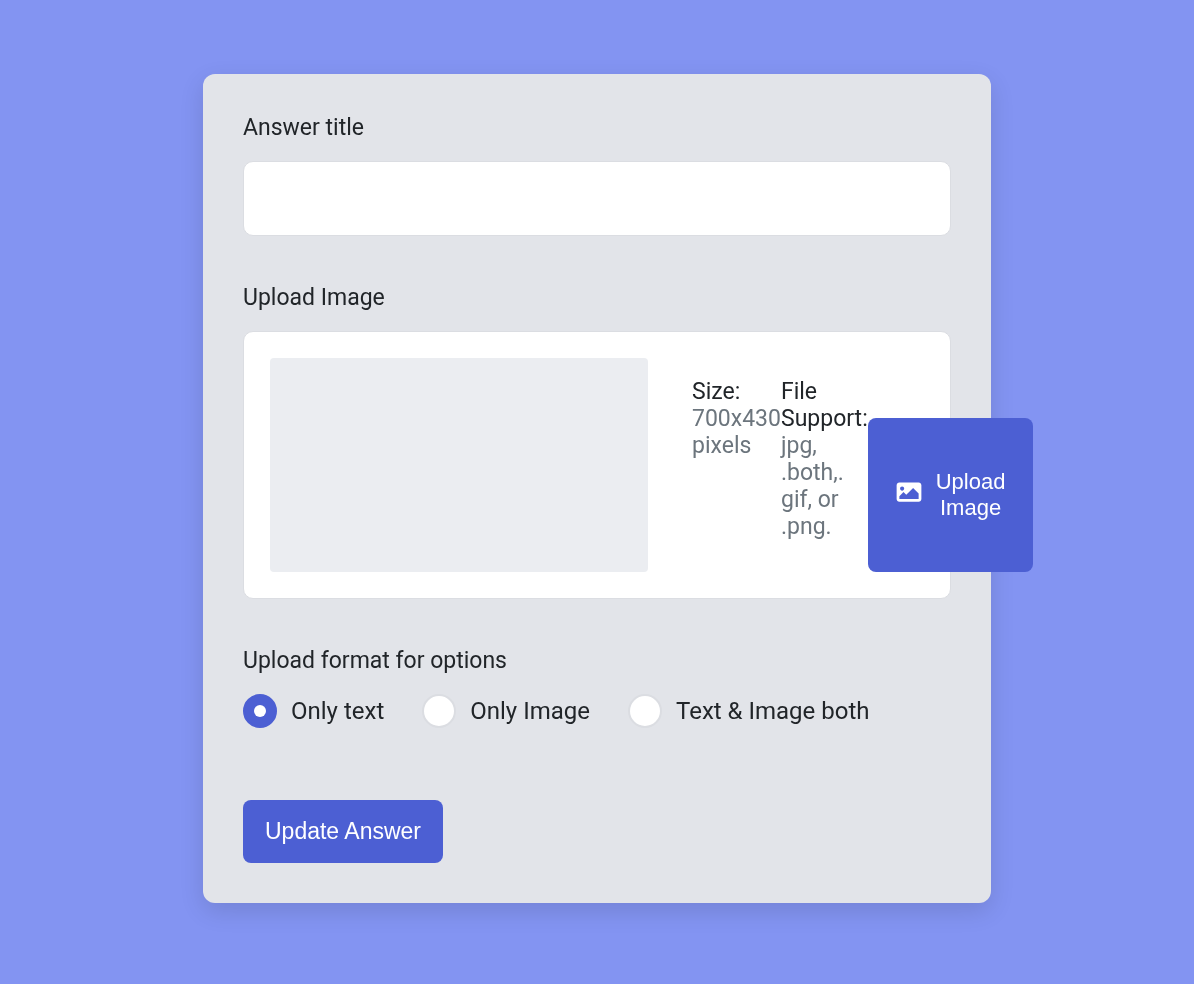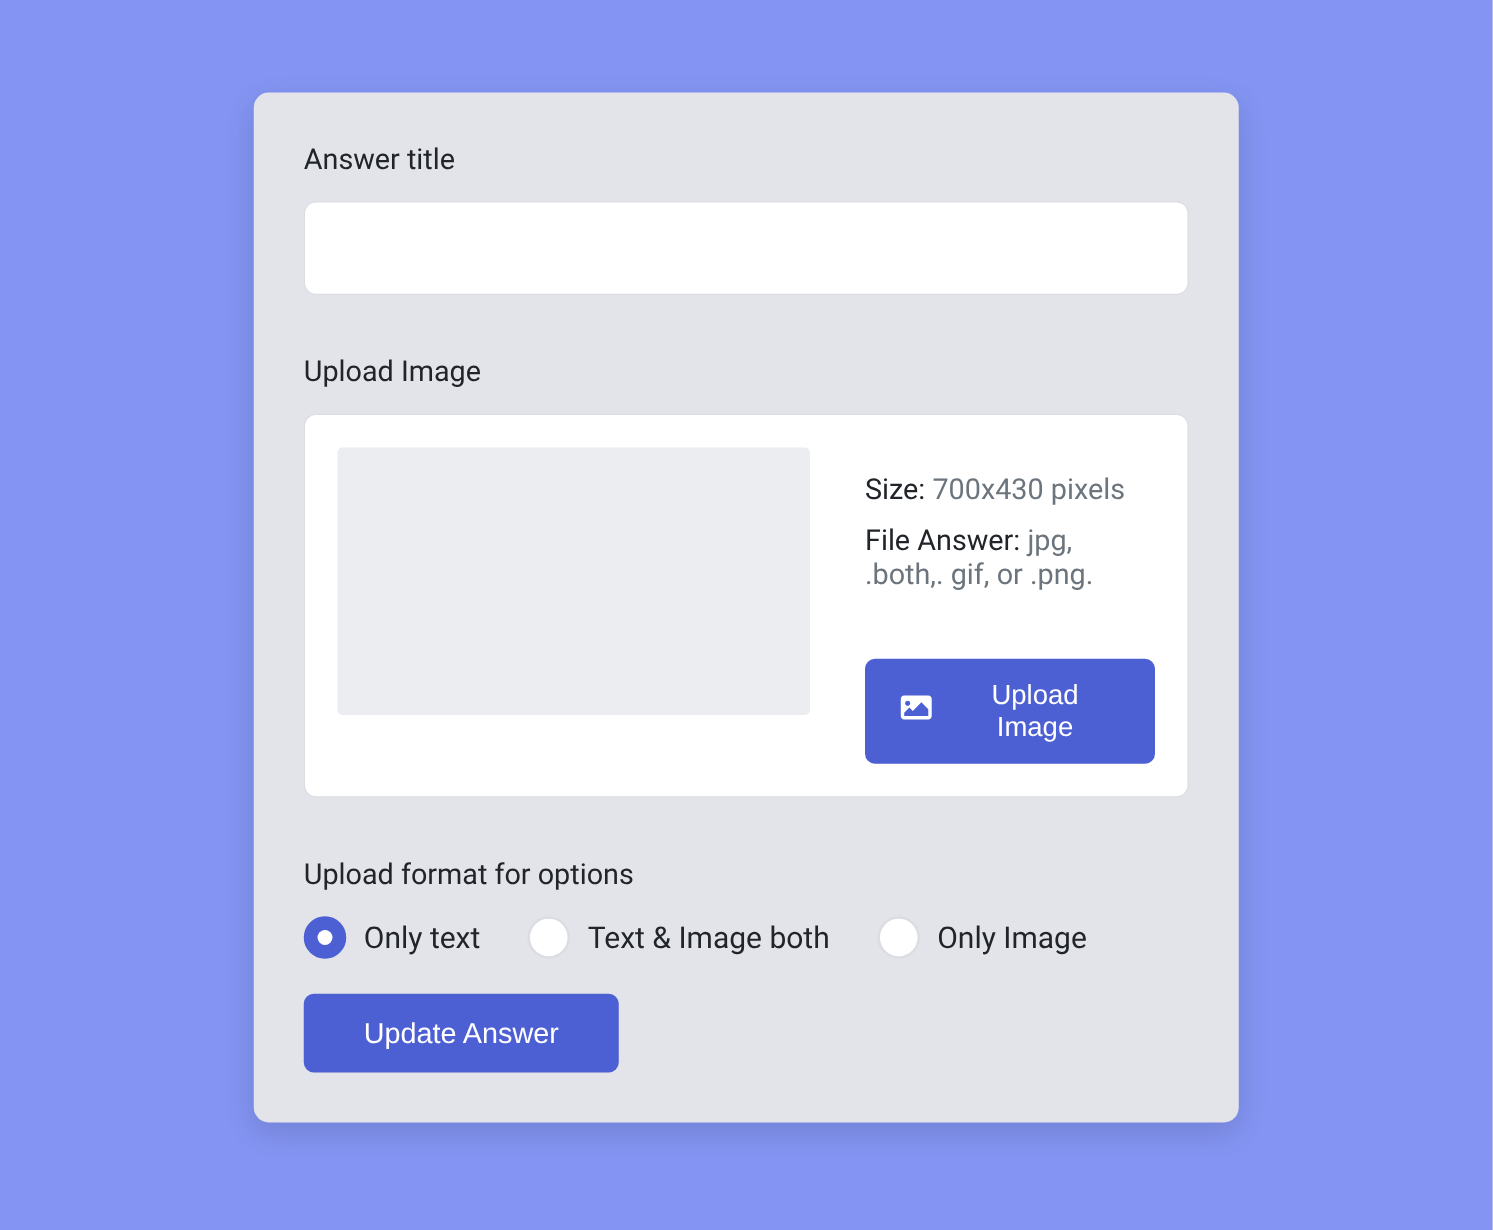--- a/index.html
+++ b/index.html
@@ -65,21 +65,20 @@
     .image-placeholder {
       width: 378px;
       height: 214px;
       background-color: #ebedf1;
       border-radius: 4px;
       flex-shrink: 0;
     }
     
     .upload-info {
       display: flex;
-      flex-direction: column;
       padding-top: 20px;
       justify-content: center;
     }
     
     .info-line {
       font-size: 23px;
       color: #212529;
       margin-bottom: 14px;
     }
     
@@ -158,25 +157,25 @@
     .radio-label {
       font-size: 24px;
       color: #212529;
     }
     
     .submit-button {
       background-color: #4c5fd3;
       color: #ffffff;
       border: none;
       border-radius: 8px;
-      padding: 18px 48px;
+      padding: 18px 22px;
       font-size: 23px;
       font-weight: 400;
       cursor: pointer;
-      margin-top: 28px;
+      margin-top: 72px;
     }
   </style>
 </head>
 <body>
 
 <div class="card">
   
   <div class="section">
     <label class="form-label">Answer title</label>
     <input type="text" class="text-input" value="" style="">
@@ -185,21 +184,21 @@
   <div class="section">
     <label class="form-label">Upload Image</label>
     <div class="upload-box">
       <div class="image-placeholder"></div>
       <div class="upload-info">
         <div class="info-line">
           <span class="info-label">Size:</span>
           <span class="info-value">700x430 pixels</span>
         </div>
         <div class="info-line">
-          <span class="info-label">File Answer:</span>
+          <span class="info-label">File Support:</span>
           <span class="info-value">jpg, .both,. gif, or .png.</span>
         </div>
         <button class="upload-button">
           <span>
             <svg viewBox="0 0 576 512" fill="currentColor">
               <path d="M512 32H64C28.65 32 0 60.65 0 96v320c0 35.35 28.65 64 64 64h448c35.35 0 64-28.65 64-64V96C576 60.65 547.3 32 512 32zM128 128c26.51 0 48 21.49 48 48S154.5 224 128 224S80 202.5 80 176S101.5 128 128 128zM512 416H64v-64l96-96 64 64 160-160 128 128V416z"></path>
             </svg>
           </span>
           <span>Upload Image</span>
         </button>
@@ -213,26 +212,26 @@
       <div class="radio-item">
         <div class="radio-circle selected">
           <div class="radio-inner"></div>
         </div>
         <span class="radio-label">Only text</span>
       </div>
       <div class="radio-item">
         <div class="radio-circle">
           
         </div>
-        <span class="radio-label">Text &amp; Image both</span>
+        <span class="radio-label">Only Image</span>
       </div>
       <div class="radio-item">
         <div class="radio-circle">
           
         </div>
-        <span class="radio-label">Only Image</span>
+        <span class="radio-label">Text &amp; Image both</span>
       </div>
     </div>
   </div>
   
   <button class="submit-button">Update Answer</button>
   
 </div>
 
 </body></html>

